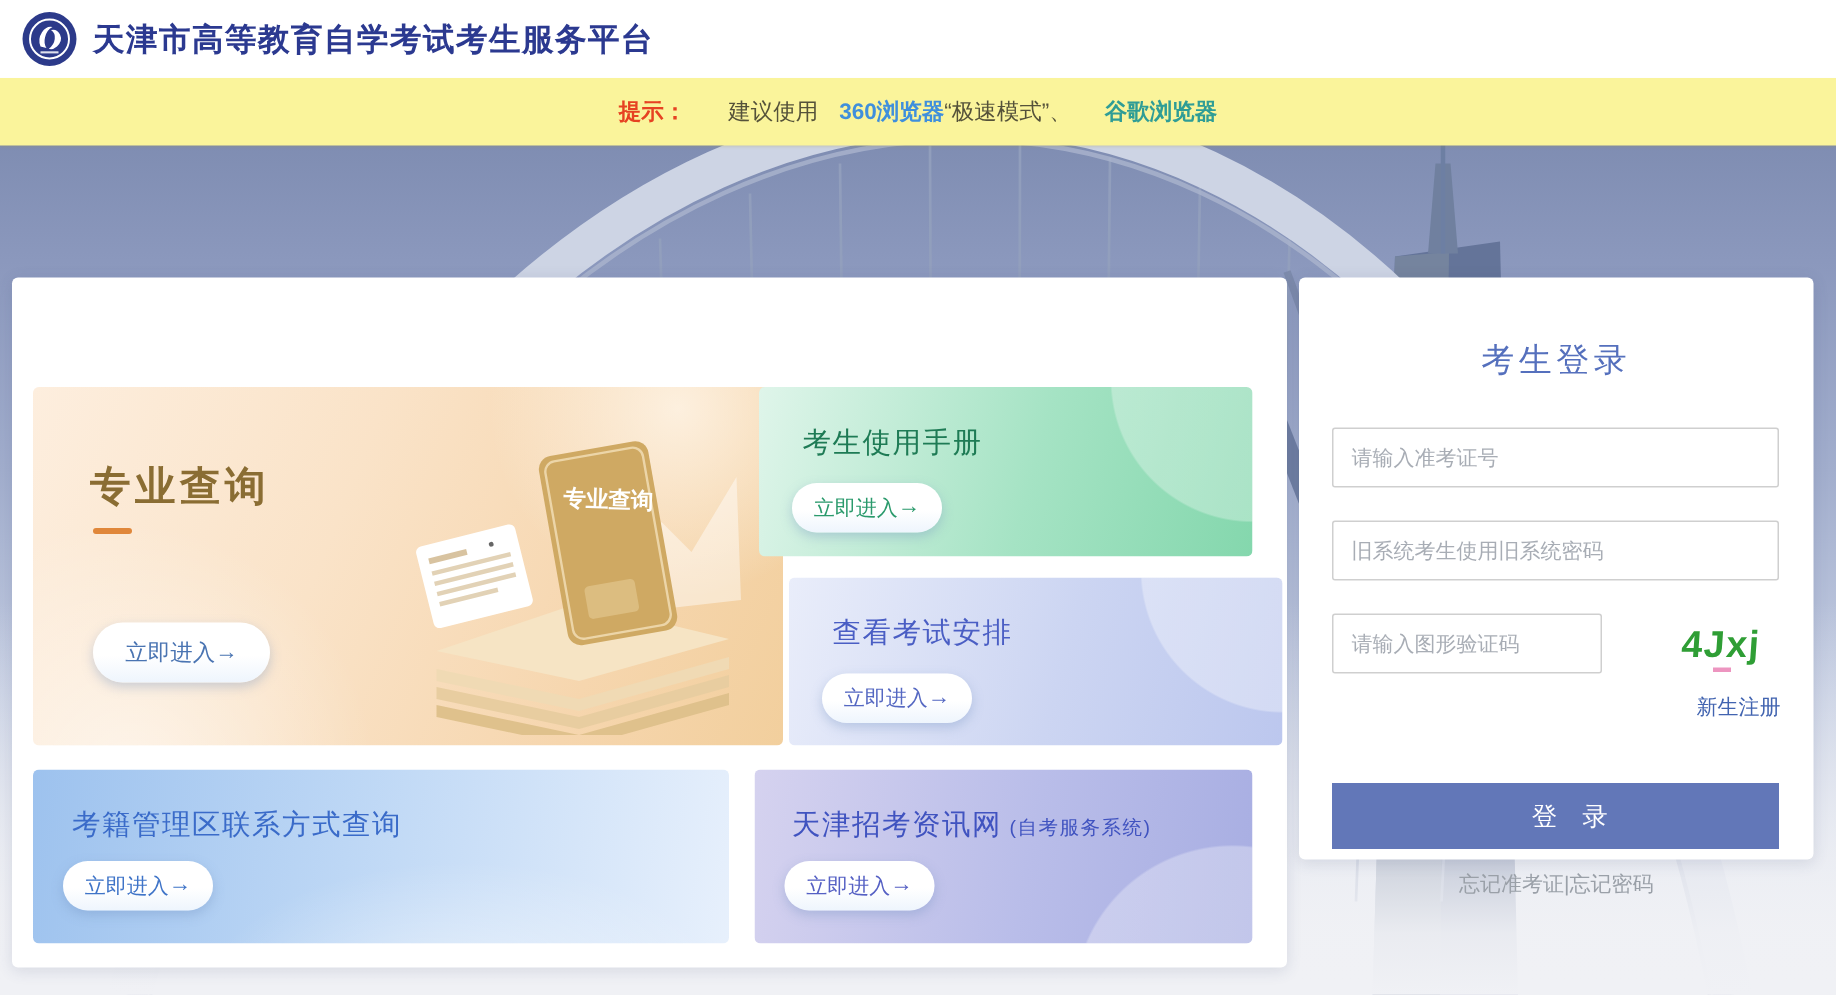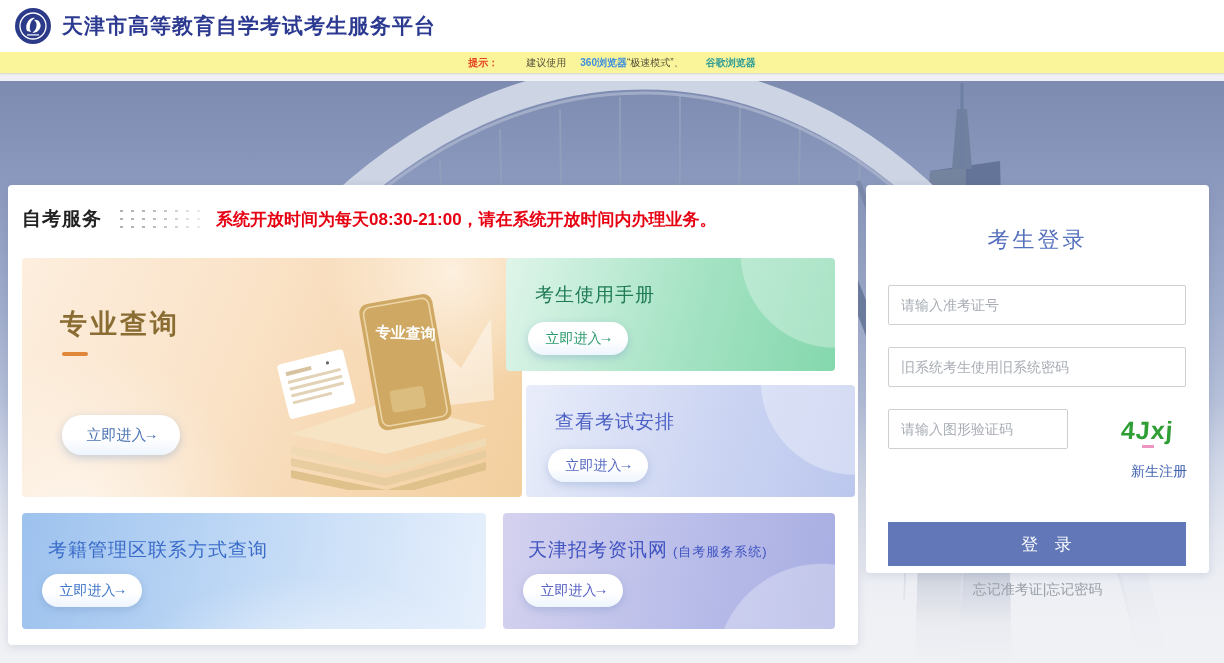--- a/index.html
+++ b/index.html
@@ -5,21 +5,21 @@
   * { margin:0; padding:0; box-sizing:border-box; }
   html,body { width:1224px; height:663px; font-family:"Liberation Sans","DejaVu Sans",sans-serif; background:#f0f1f5; overflow:hidden; }
   .stage { position:relative; width:1224px; height:663px; }
 
   
   .header { position:absolute; left:0; top:0; width:1224px; height:52px; background:#ffffff; display:flex; align-items:center; padding-left:14px; z-index:5; }
   .logo { width:38px; height:38px; flex:0 0 38px; }
   .site-title { margin-left:10px; font-size:21px; font-weight:bold; color:#2b3990; letter-spacing:1px; }
 
   
-  .notice-bar { position:absolute; left:0; top:52px; width:1224px; height:21px; background:#faf49b; display:flex; align-items:center; justify-content:center; z-index:5; font-size:10px; box-shadow:0 1px 2px rgba(150,140,60,.25); }
+  .notice-bar { position:absolute; left:0; top:52px; width:1224px; height:45px; background:#faf49b; display:flex; align-items:center; justify-content:center; z-index:5; font-size:15px; box-shadow:0 1px 2px rgba(150,140,60,.25); }
   .notice-bar span { white-space:pre; }
   .n-label { color:#e64222; font-weight:bold; margin-right:28px; }
   .n-advice { color:#55523a; margin-right:14px; }
   .n-360 { color:#3f8fdc; font-weight:bold; }
   .n-mode { color:#55523a; margin-right:22px; }
   .n-google { color:#2f9d96; font-weight:bold; }
 
   
   .bg { position:absolute; left:0; top:81px; width:1224px; height:582px; background:linear-gradient(180deg,#7d8bb0 0%, #8b98bd 16%, #a2aecd 40%, #c4cde2 66%, #e3e7f0 88%, #f0f1f5 100%); overflow:hidden; z-index:1; }
   .bg svg { position:absolute; left:0; top:0; }
@@ -66,21 +66,21 @@
   .card-a .underline { position:absolute; left:40px; top:94px; width:26px; height:4px; border-radius:2px; background:#e0873a; }
   .title-sm { position:absolute; left:29px; top:24px; font-size:19px; font-weight:500; letter-spacing:1px; }
   .card-b .title-sm { color:#1e7b55; }
   .card-c .title-sm { color:#4a5ec4; }
   .card-d .title-sm { left:26px; color:#3a6bc9; }
   .card-e .title-sm { left:25px; color:#4053c0; }
   .subtitle { font-size:13px; margin-left:5px; }
 
   .pill { position:absolute; display:inline-flex; align-items:center; justify-content:center; 
     background:linear-gradient(180deg,#ffffff 55%, #eef5fd 100%); border:none; border-radius:20px; cursor:pointer;
-    box-shadow:0 3px 8px rgba(110,140,190,.35); font-family:Liberation Mono, monospace; }
+    box-shadow:0 3px 8px rgba(110,140,190,.35); font-family:Liberation Serif, serif; }
   .pill-lg { left:40px; top:157px; width:118px; height:40px; font-size:15px; }
   .pill-sm { left:22px; top:64px; width:100px; height:33px; font-size:14px; }
   .card-d .pill-sm, .card-e .pill-sm { left:20px; top:61px; }
   .card-a .pill { color:#4a74b2; } .card-b .pill { color:#2a9a6c; }
   .card-c .pill { color:#5568c2; } .card-d .pill { color:#3f74c8; } .card-e .pill { color:#5560c4; }
   .pill .arr { font-size:15px; }
 
   .illus { position:absolute; right:6px; top:12px; }
 
   
@@ -144,25 +144,20 @@
 
   <div class="notice-bar">
     <span class="n-label">提示：</span>
     <span class="n-advice">建议使用</span>
     <span class="n-360">360浏览器</span>
     <span class="n-mode">“极速模式”、</span>
     <span class="n-google">谷歌浏览器</span>
   </div>
 
   <div class="main-panel">
-    <div class="sec-row">
-      <span class="sec-title">自考服务</span>
-      <span class="dots"></span>
-      <span class="sec-notice">系统开放时间为每天08:30-21:00，请在系统开放时间内办理业务。</span>
-    </div>
 
     <div class="card card-a">
       <div class="title">专业查询</div>
       <div class="underline"></div>
       <svg class="illus" width="260" height="220" viewBox="0 0 260 220">
 
         <g transform="translate(130,178)">
           <path d="M -95 22 L 0 42 L 100 14 L 100 22 L 0 50 L -95 30 Z" fill="#dfc18c"></path>
           <path d="M -95 10 L 0 30 L 100 2  L 100 10 L 0 38 L -95 18 Z" fill="#e8cda0"></path>
           <path d="M -95 -2 L 0 18 L 100 -10 L 100 -2 L 0 26 L -95 6 Z" fill="#f0dab4"></path>

